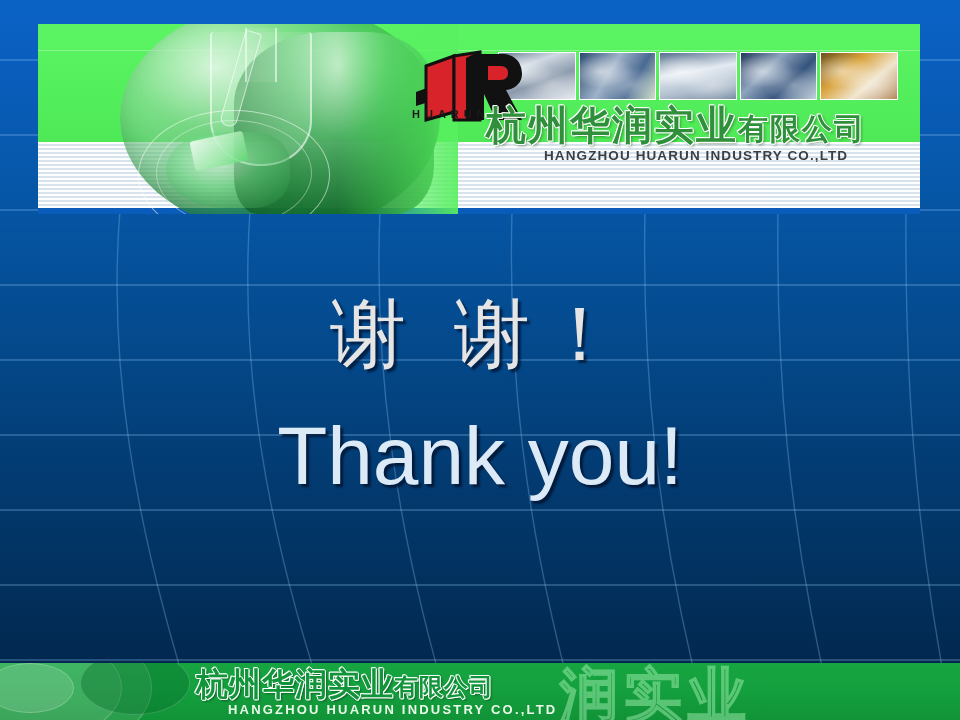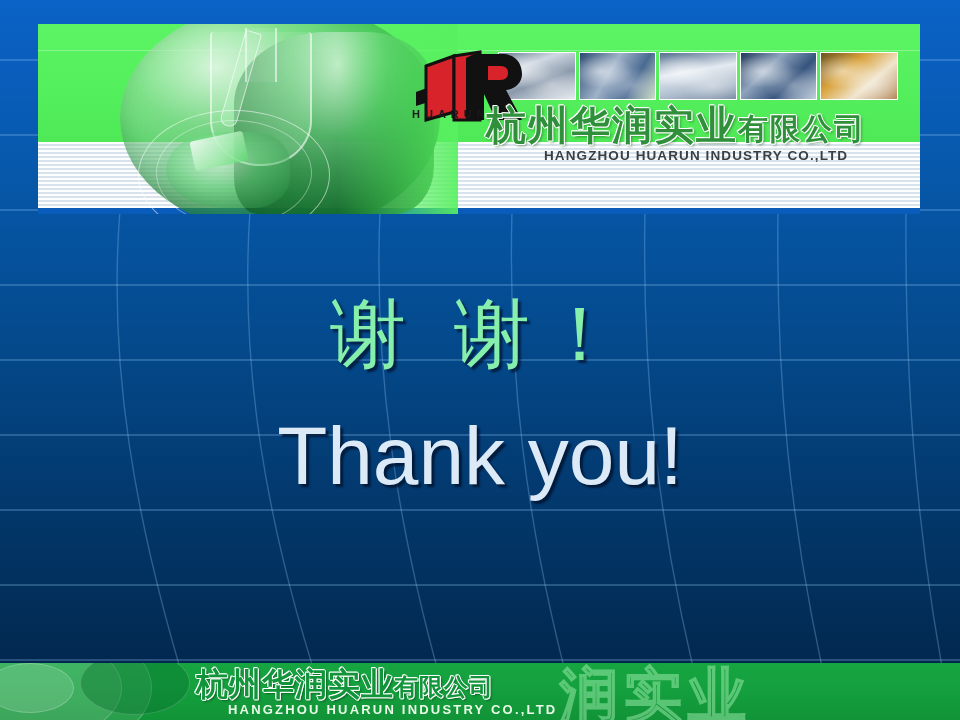--- a/index.html
+++ b/index.html
@@ -287,21 +287,21 @@
   
   .title-cn {
     position: absolute;
     left: 0; right: 0;
     top: 296px;
     text-align: center;
     font-family: "DejaVu Serif", serif;
     font-size: 76px;
     line-height: 1;
     letter-spacing: 12px;
-    color: #86efac;
+    color: #e5e5e5;
     text-shadow: 3px 3px 2px rgba(0,18,45,0.72);
     white-space: nowrap;
   }
   .title-en {
     position: absolute;
     left: 0; right: 0;
     top: 404px;
     text-align: center;
     font-family: "Liberation Sans", sans-serif;
     font-size: 82px;

